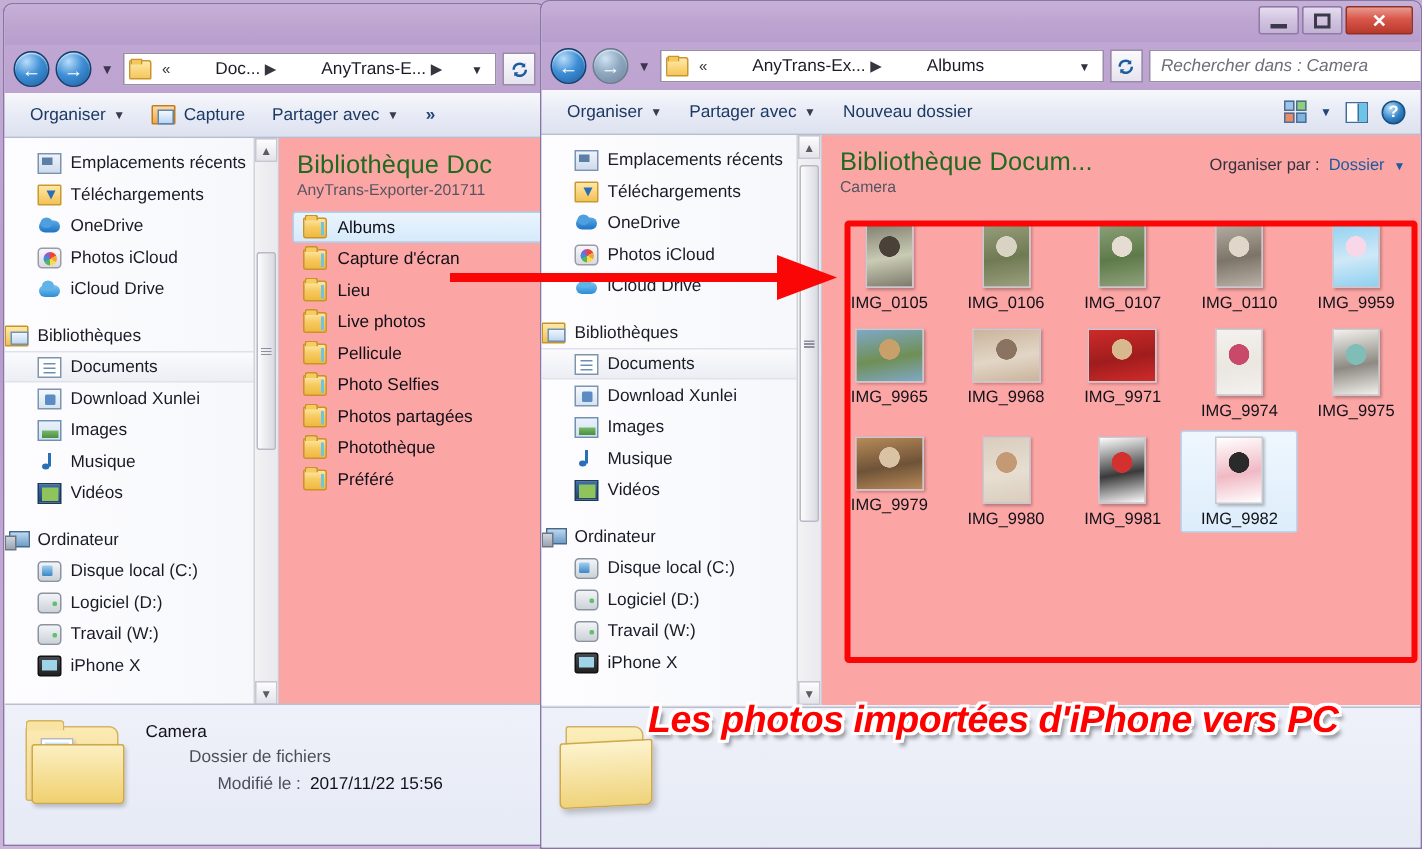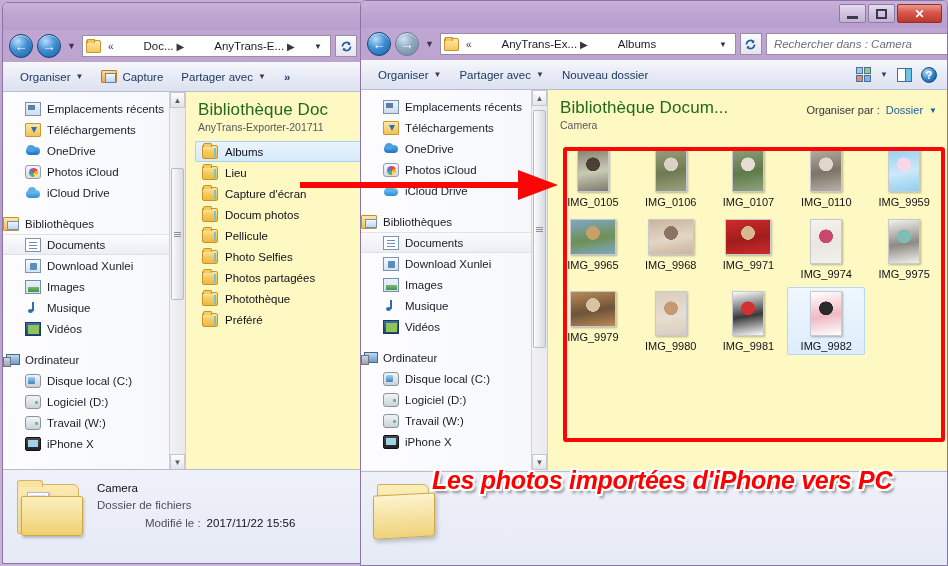--- a/index.html
+++ b/index.html
@@ -254,21 +254,21 @@
     background: linear-gradient(90deg,#fcfcfd,#d9d9e2);
     border:1px solid #b9b9c6; border-radius:2px;
     display:flex;align-items:center;justify-content:center;
   }
   .navscroll .thumb:after{
     content:''; width:7px;height:5px;
     background: repeating-linear-gradient(180deg,#8e8e9c 0 1px,transparent 1px 2px);
   }
 
   
-  .content { flex:1 1 auto; background:#fef9c3; position:relative; overflow:hidden;}
+  .content { flex:1 1 auto; background:#fca5a5; position:relative; overflow:hidden;}
   .chead { padding: 8px 10px 4px 12px; }
   .ctitle { font-size: 17px; color:#1f6a1f; letter-spacing:.1px; line-height:20px; white-space:nowrap;}
   .csub { font-size: 10.5px; color:#555560; margin-top:1px; white-space:nowrap;}
   .organiser-par {
     position:absolute; right:10px; top:14px;
     font-size:11px; color:#333340; display:flex; gap:6px; align-items:center;margin-left:48px;
   }
   .organiser-par .val{ color:#1a5c9e; }
   .organiser-par .dn{ color:#1a5c9e; font-size:8px;}
 
@@ -336,21 +336,21 @@
     content:''; position:absolute; left:2px;right:2px;top:2px;bottom:2px;
     background:linear-gradient(180deg,#cfe6f8 0%, #cfe6f8 55%, #79b86a 55%, #4c8f42 100%);
   }
   .bf-front{
     position:absolute; left:6px; top:18px; width:62px;height:40px;
     background:linear-gradient(180deg,#fcefc0 0%, #f0d070 100%);
     border:1px solid #cfa948; border-radius:2px 2px 3px 3px;
     box-shadow: 1px 2px 3px rgba(0,0,0,.22);
   }
   .dtext{ padding-top:2px; font-size:11.5px; color:#11111a; line-height:17px;}
-  .dtext .sub{ color:#4e4e5a; }
+  .dtext .sub{ color:#4e4e5a;margin-left:29px; }
   .dmod{ margin-top:1px; display:flex; gap:6px; }
   .dmod .k{ color:#4e4e5a;}
   .dmod .v{ color:#11111a;}
 
   
   .openfolder{ width:76px;height:62px;position:relative;flex:0 0 auto;}
   .of-back{
     position:absolute;left:4px;top:4px;width:52px;height:52px;
     background:linear-gradient(180deg,#fbeeb9,#f2dc95);
     border:1px solid #d4b162;border-radius:2px 6px 2px 2px;
@@ -516,29 +516,29 @@
           <div class="ctitle">Bibliothèque Doc</div>
           <div class="csub">AnyTrans-Exporter-201711</div>
         </div>
         <div class="filelist" id="fileListLeft">
             <div class="filerow sel">
               <span class="ico ico-folder"></span>
               <span>Albums</span>
             </div>
             <div class="filerow">
               <span class="ico ico-folder"></span>
-              <span>Lieu</span>
+              <span>Capture d'écran</span>
             </div>
             <div class="filerow">
               <span class="ico ico-folder"></span>
-              <span>Capture d'écran</span>
+              <span>Lieu</span>
             </div>
             <div class="filerow">
               <span class="ico ico-folder"></span>
-              <span>Docum photos</span>
+              <span>Live photos</span>
             </div>
             <div class="filerow">
               <span class="ico ico-folder"></span>
               <span>Pellicule</span>
             </div>
             <div class="filerow">
               <span class="ico ico-folder"></span>
               <span>Photo Selfies</span>
             </div>
             <div class="filerow">

